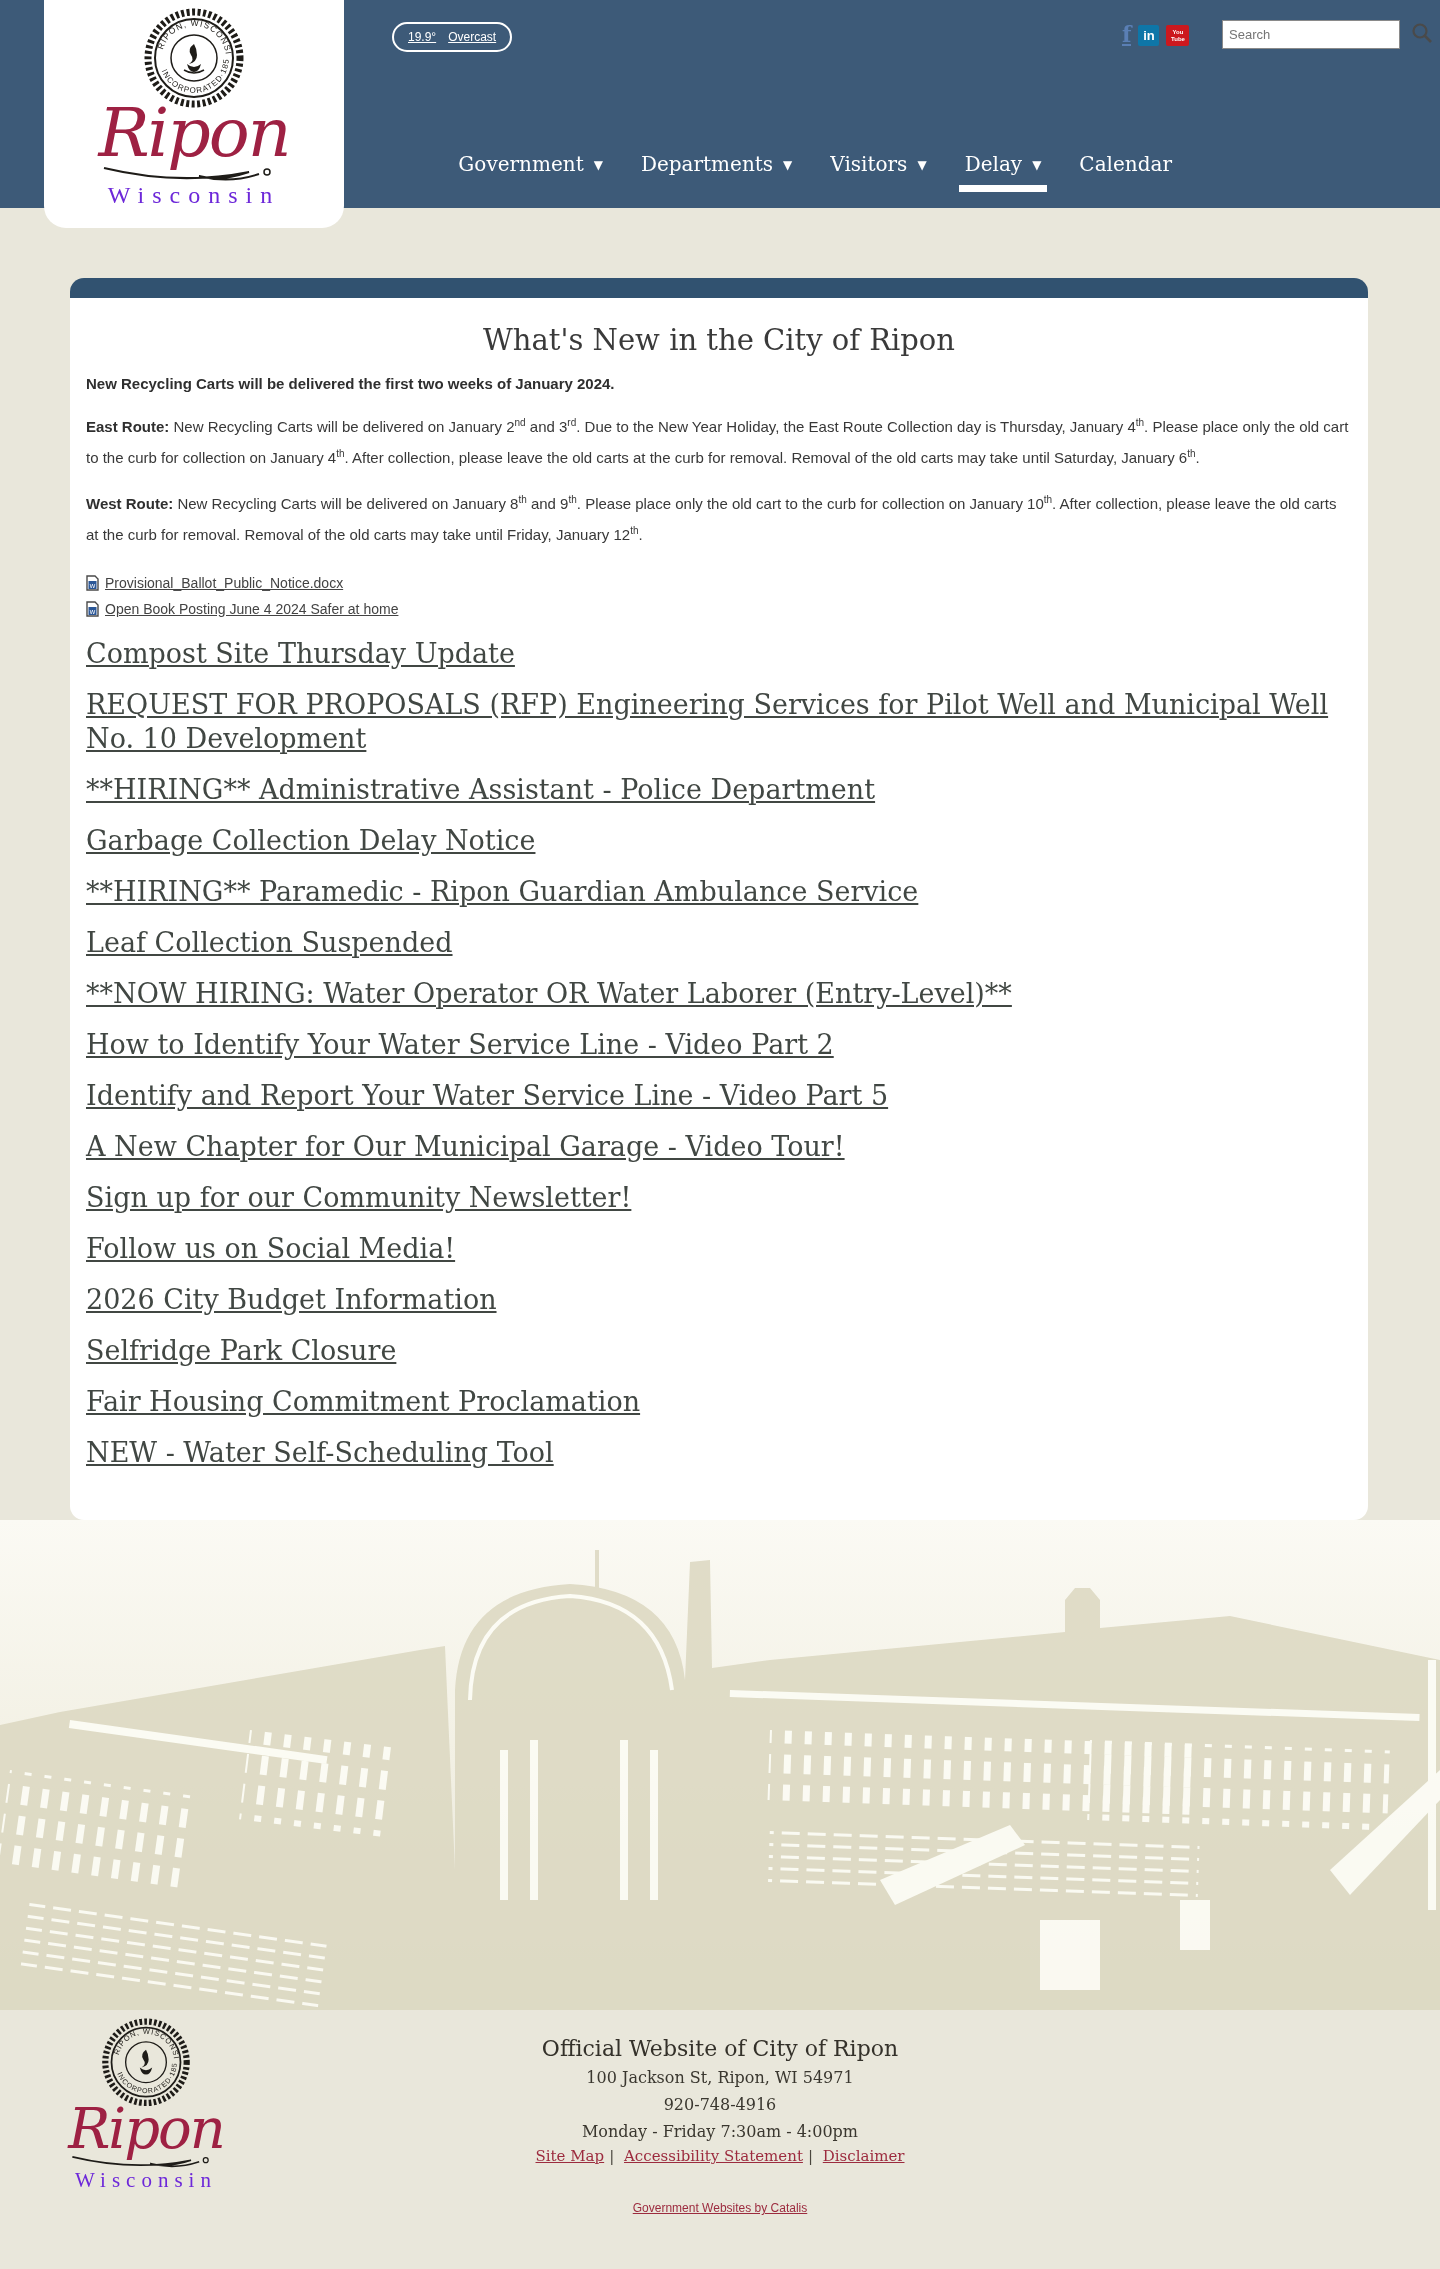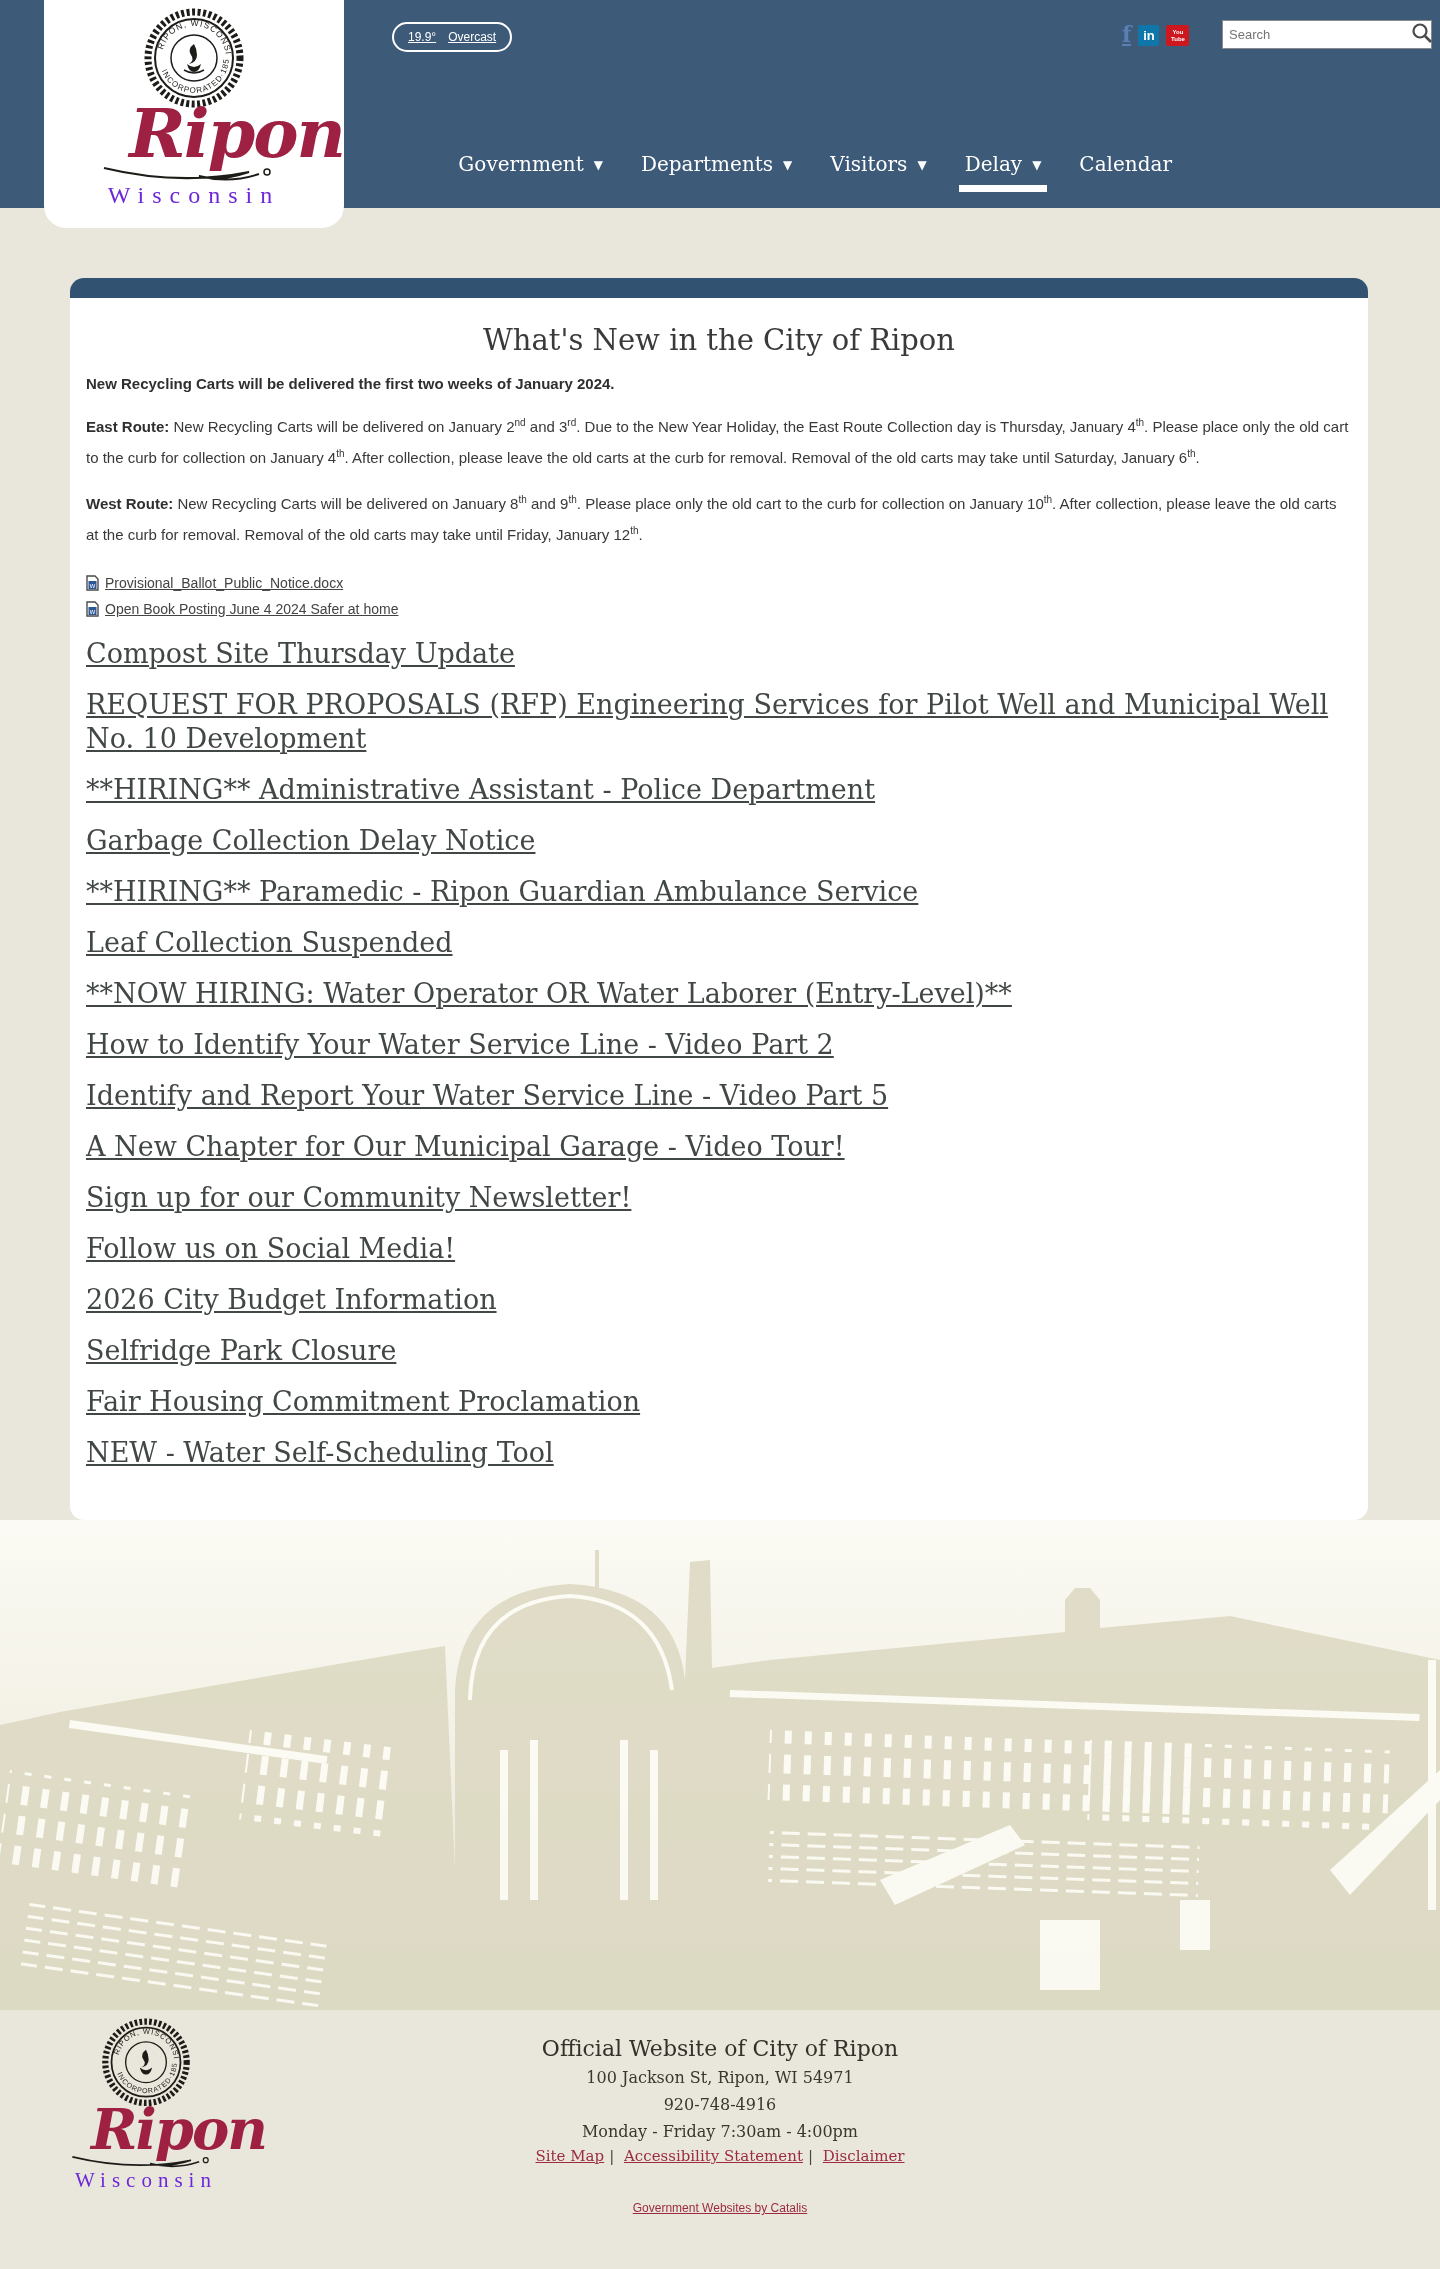--- a/index.html
+++ b/index.html
@@ -14,43 +14,43 @@
   }
   
   .site-header { position:relative; height:208px; background:#3d5a78; z-index:2; }
   .logo-box {
     position:absolute; left:44px; top:0; width:300px; height:228px;
     background:#ffffff; border-radius:0 0 22px 22px; text-align:center;
     padding-top:8px; z-index:6; cursor:pointer;
   }
   .seal { display:block; margin:0 auto; }
   .logo-ripon {
-    font-family:"DejaVu Serif", serif; font-weight:bold; font-style:italic;
-    font-size:68px; line-height:70px; color:#9e2143; margin-top:-14px; letter-spacing:-2px;text-align:right;
+    font-family:"DejaVu Serif", serif; font-weight:normal; font-style:italic;
+    font-size:68px; line-height:70px; color:#9e2143; margin-top:-14px; letter-spacing:-2px;
   }
   .logo-flourish { display:block; margin:-6px auto 0; }
   .logo-wisconsin {
     font-family:Liberation Serif, serif; font-size:24px; color:#6d28d9;
     letter-spacing:8px; margin-top:-2px;
   }
   .weather {
     position:absolute; left:392px; top:22px; height:30px;
     border:2px solid #fff; border-radius:16px; display:flex; align-items:center;
     gap:12px; padding:0 14px; color:#fff; font-size:12px; text-decoration:none; cursor:pointer;
   }
   .weather span { text-decoration:underline; }
   .social { position:absolute; left:1122px; top:24px; display:flex; align-items:flex-end; gap:7px; }
   .icon-facebook { font-family:"DejaVu Serif", serif; color:#5a7fb5; font-weight:bold; font-size:22px;
     line-height:20px; border-bottom:2px solid #5a7fb5; cursor:pointer; }
   .icon-linkedin { width:21px; height:21px; background:#0e76a8; color:#fff; font-weight:bold;
     font-size:13px; text-align:center; line-height:21px; border-radius:2px; cursor:pointer; }
   .icon-youtube { width:23px; height:21px; background:#cc181e; color:#fff; font-weight:bold;
     font-size:6px; text-align:center; line-height:7px; border-radius:2px; padding-top:4px; cursor:pointer; }
   .search-box {
-    position:absolute; left:1222px; top:20px; width:210px; height:29px; background:#fff;
+    position:absolute; left:1222px; top:20px; width:178px; height:29px; background:#fff;
     border:1px solid #8a8a8a; display:flex; align-items:center;
   }
   .search-box input {
     border:none; outline:none; flex:1; font-size:13px; color:#555; padding:0 6px;
     font-family:"Liberation Sans", sans-serif; background:transparent;
   }
   .search-btn { width:26px; height:26px; border:none; background:transparent; cursor:pointer; padding:0; }
   .main-nav {
     position:absolute; right:268px; bottom:10px; display:flex; gap:38px; align-items:flex-end;
   }

